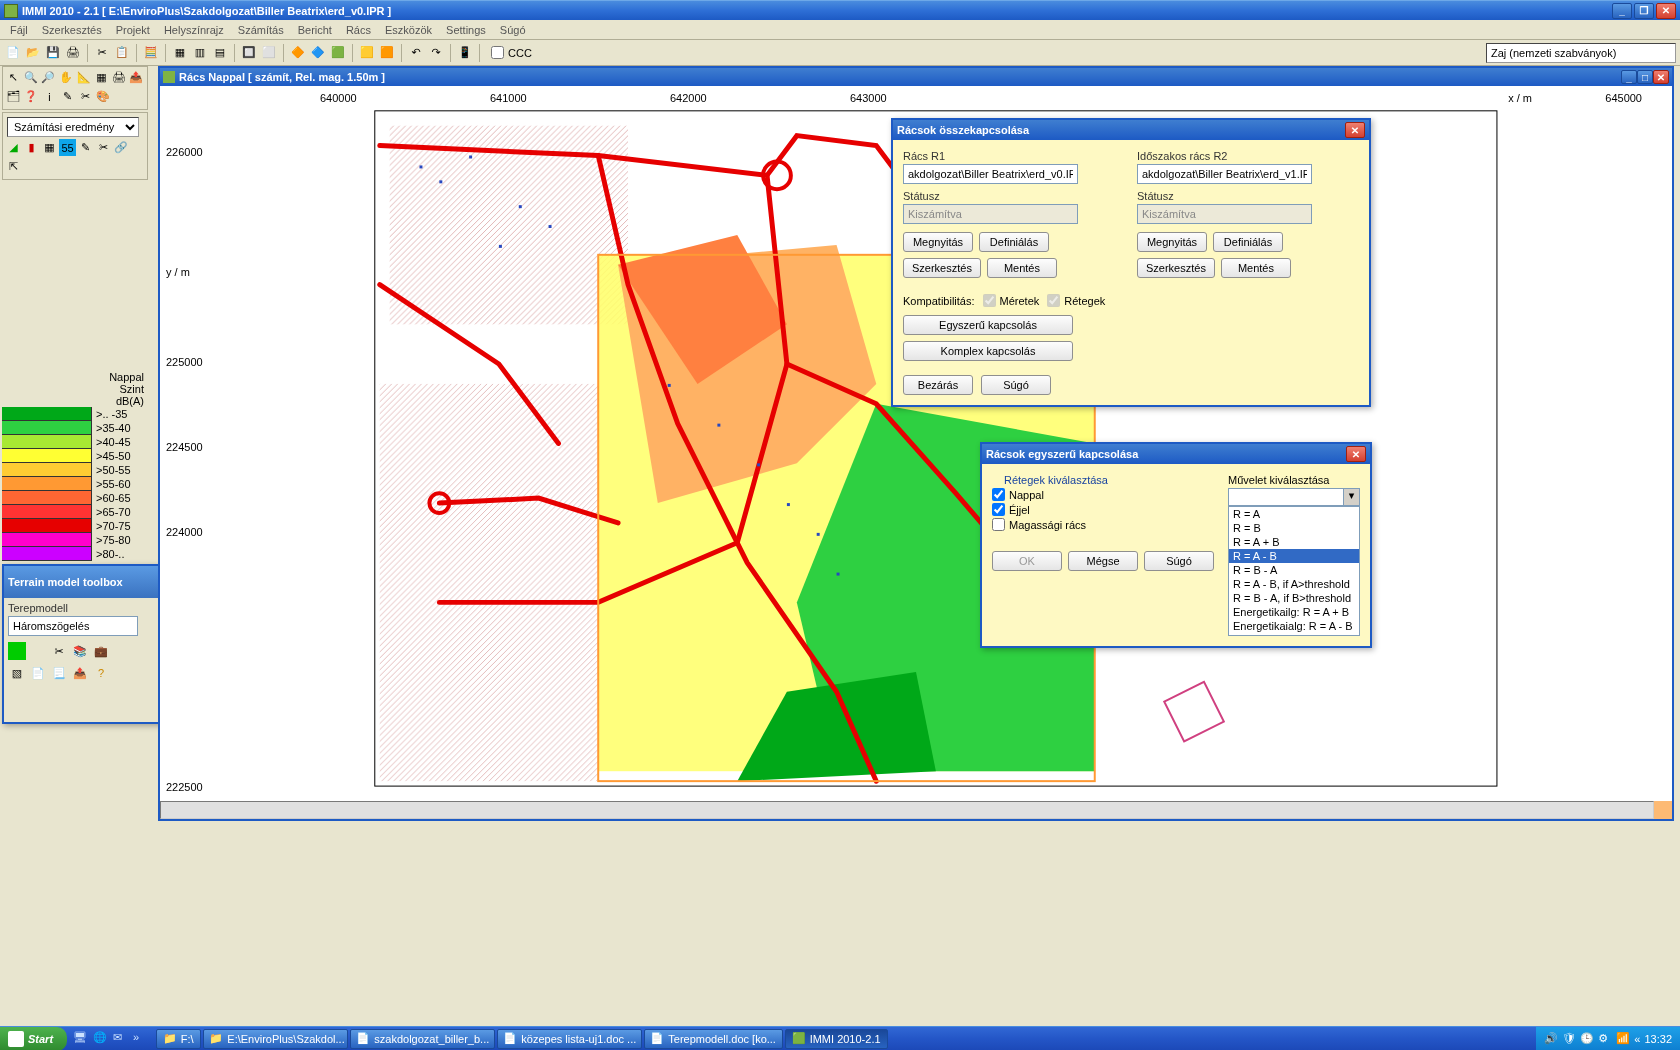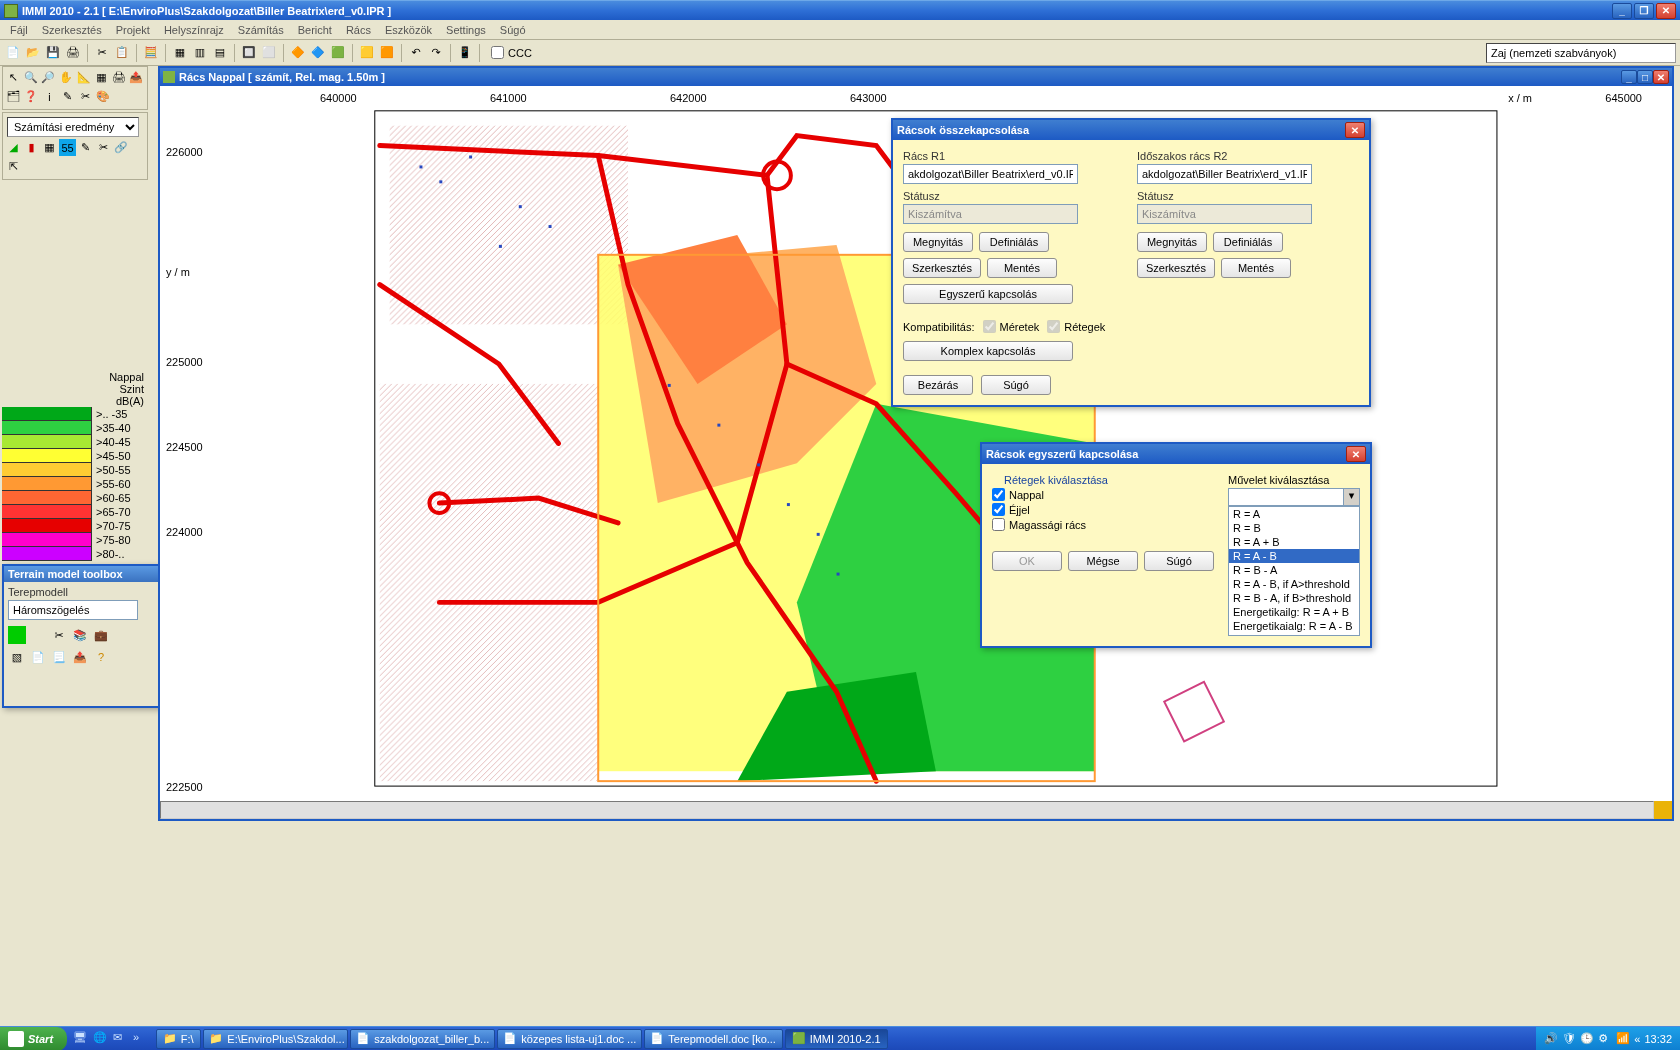--- a/index.html
+++ b/index.html
@@ -29,21 +29,21 @@
 .tool-panel .tb-btn { width: 17px; height: 17px; }
 
 .left-select { width: 132px; height: 20px; background: #fff; border: 1px inset #999; padding: 1px 2px; margin: 2px; }
 
 .legend-box { position: absolute; top: 305px; left: 2px; width: 148px; font-size: 10px; }
 .legend-title { text-align: right; padding-right: 6px; line-height: 12px; }
 .legend-row { display: flex; align-items: center; height: 14px; }
 .legend-swatch { width: 90px; height: 14px; border-right: 1px solid #333; border-bottom: 1px solid #333; }
 .legend-label { padding-left: 4px; }
 
-.mdi-child { position: absolute; background: #eab308; border: 2px solid #1d5ac4; }
+.mdi-child { position: absolute; background: #fdba74; border: 2px solid #1d5ac4; }
 .mdi-titlebar { height: 18px; background: linear-gradient(to bottom, #3f7ed0, #1d5ac4); color: #fff; display: flex; align-items: center; padding: 0 3px; font-weight: bold; }
 .mdi-titlebar .title { flex: 1; }
 .mdi-titlebar .win-btn { width: 16px; height: 14px; }
 
 .map-window { left: 158px; top: 0; right: 6px; height: 755px; }
 .map-canvas { position: absolute; top: 18px; left: 0; right: 0; bottom: 18px; background: #fff; overflow: hidden; }
 .map-svg { width: 100%; height: 100%; }
 .axis-label { position: absolute; font-size: 11px; color: #000; }
 .hscroll { position: absolute; bottom: 0; left: 0; right: 18px; height: 18px; background: #e0e0e0; border: 1px inset #ccc; }
 
@@ -58,21 +58,21 @@
 .xp-input.disabled { background: #ece9d8; color: #888; }
 .field-label { font-size: 11px; color: #333; margin-bottom: 2px; display: block; }
 .checkbox-row { display: flex; align-items: center; gap: 4px; margin: 2px 0; }
 .checkbox-row input { width: 13px; height: 13px; }
 
 .listbox { background: #fff; border: 1px solid #7f9db9; overflow-y: auto; }
 .listbox .opt { padding: 1px 4px; cursor: pointer; }
 .listbox .opt.selected { background: #316ac5; color: #fff; }
 
 .terrain-toolbox { left: 2px; top: 498px; width: 186px; }
-.terrain-toolbox .dlg-title { background: linear-gradient(to bottom, #5a9ae3, #3a72c0); font-size: 10px; height: 16px; }
+.terrain-toolbox .dlg-title { background: linear-gradient(to bottom, #5a9ae3, #3a72c0); font-size: 10px; height: 32px; }
 .terrain-toolbox .dlg-body { padding: 4px; background: #e8e5cf; }
 
 .taskbar { position: absolute; bottom: 0; left: 0; right: 0; height: 24px; background: linear-gradient(to bottom, #3168d5 0%, #2456c7 50%, #1c49b8 100%); display: flex; align-items: center; border-top: 1px solid #4a8cde; }
 .start-btn { height: 24px; padding: 0 14px 0 8px; background: linear-gradient(to bottom, #4eb24e 0%, #2e8a2e 100%); color: #fff; font-weight: bold; font-style: italic; font-size: 13px; display: flex; align-items: center; border-radius: 0 10px 10px 0; gap: 4px; cursor: pointer; }
 .start-btn::before { content: ""; width: 16px; height: 16px; background: #fff; border-radius: 2px; display: inline-block; }
 .task-item { height: 20px; margin: 0 1px; padding: 0 6px; background: linear-gradient(to bottom, #5a9ae3, #2863c0); color: #fff; border: 1px solid #1a4a9a; border-radius: 2px; display: flex; align-items: center; gap: 4px; font-size: 10px; max-width: 145px; overflow: hidden; white-space: nowrap; cursor: pointer; }
 .task-item.active { background: linear-gradient(to bottom, #1a4899, #2863c0); }
 .tray { margin-left: auto; height: 24px; padding: 0 8px; background: linear-gradient(to bottom, #1ea0e8, #0d7ed0); color: #fff; display: flex; align-items: center; gap: 4px; font-size: 10px; }
 .tray-icon { width: 14px; height: 14px; display: inline-block; }
 .ql { display:flex; gap:4px; padding:0 6px; align-items:center; }
@@ -378,33 +378,33 @@
             <button class="xp-btn">Megnyitás</button>
             <button class="xp-btn">Definiálás</button>
           </div>
           <div style="display:flex; gap:6px; margin-top:6px;">
             <button class="xp-btn">Szerkesztés</button>
             <button class="xp-btn">Mentés</button>
           </div>
         </div>
       </div>
 
-      <div style="margin-top:6px;">
-        <button class="xp-btn" style="width:170px;">Egyszerű kapcsolás</button>
-      </div>
       <div style="margin-top:14px; display:flex; align-items:center; gap:8px;">
         <span>Kompatibilitás:</span>
         <div class="checkbox-row">
             <input type="checkbox" checked="" disabled="" style="">
             <span>Méretek</span>
           </div>
         <div class="checkbox-row">
             <input type="checkbox" checked="" disabled="" style="">
             <span>Rétegek</span>
           </div>
+      </div>
+      <div style="margin-top:6px;">
+        <button class="xp-btn" style="width:170px;">Egyszerű kapcsolás</button>
       </div>
       <div style="margin-top:6px;">
         <button class="xp-btn" style="width:170px;">Komplex kapcsolás</button>
       </div>
       <div style="margin-top:14px; display:flex; gap:8px;">
         <button class="xp-btn">Bezárás</button>
         <button class="xp-btn">Súgó</button>
       </div>
     </div>
   </div>

